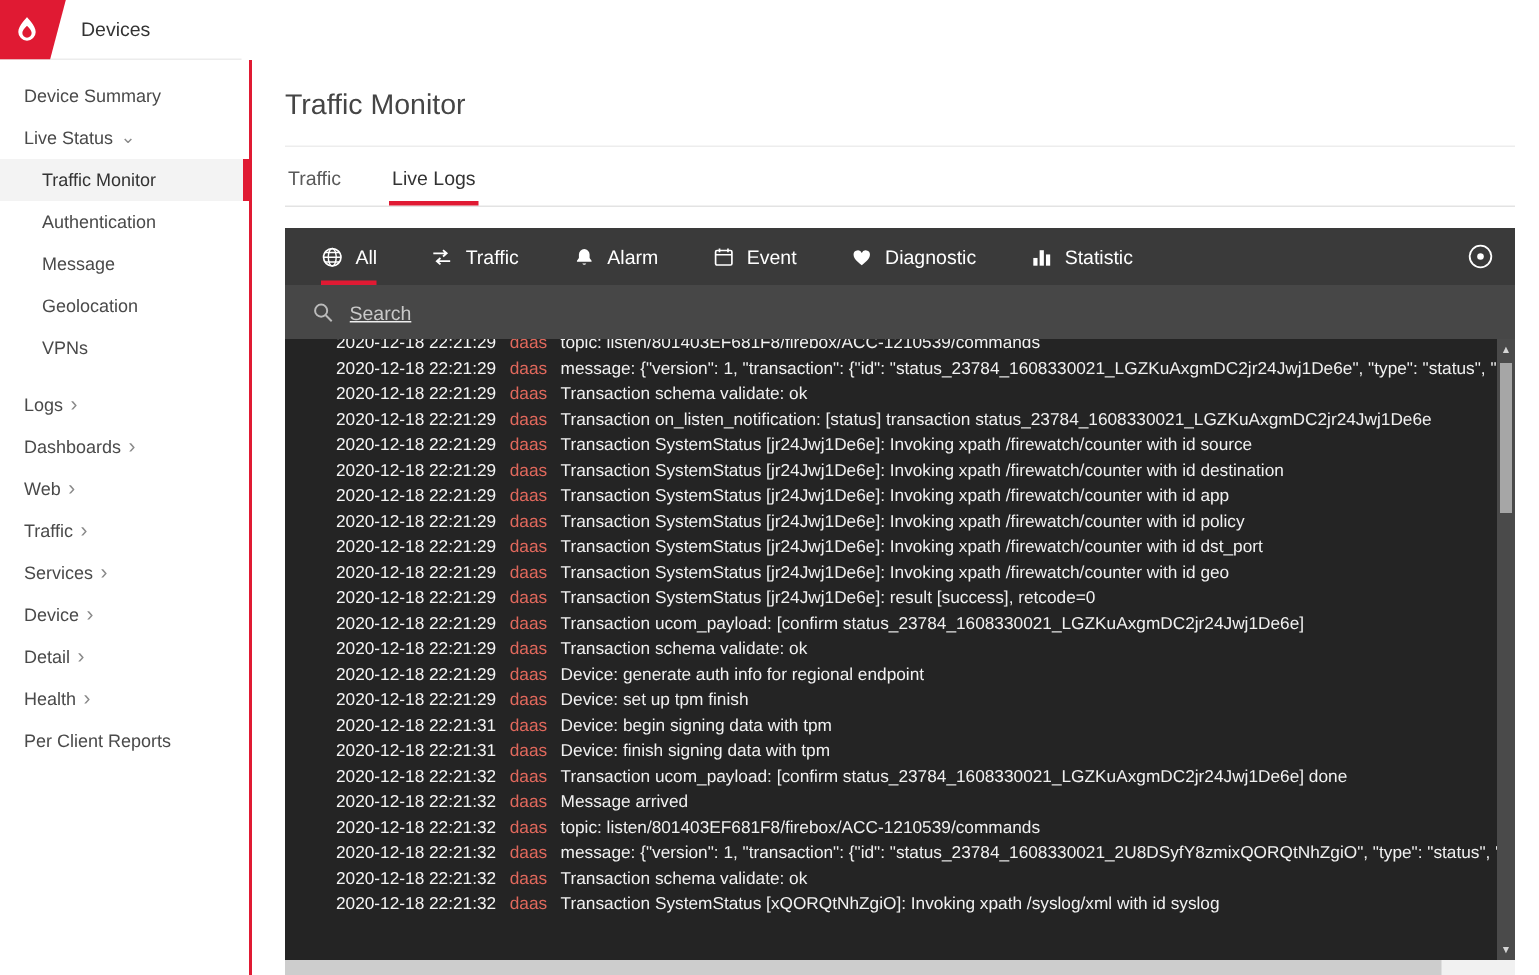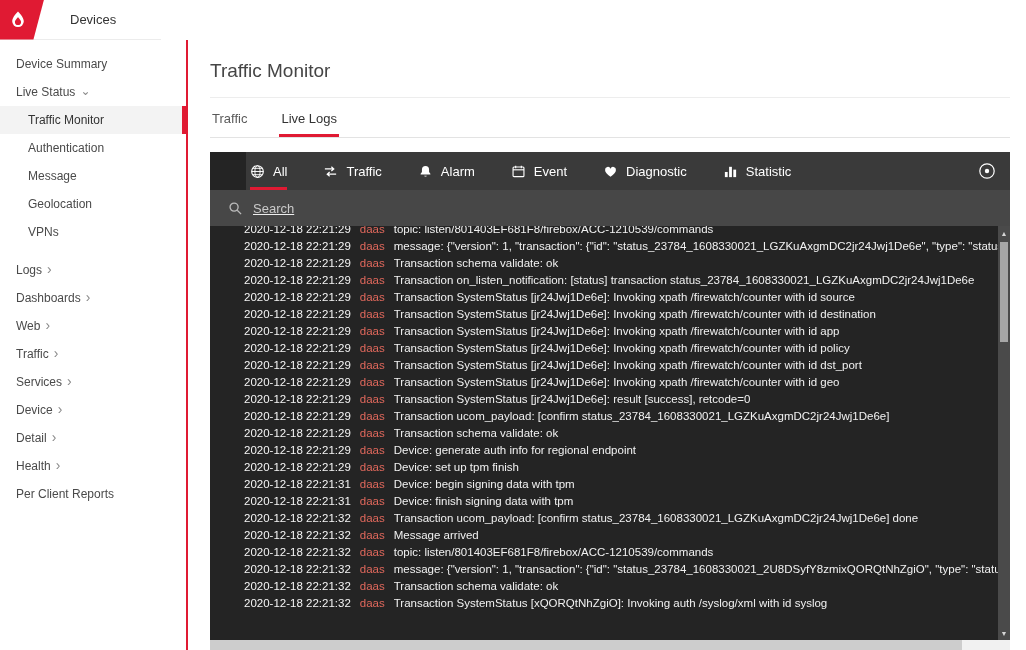--- a/index.html
+++ b/index.html
@@ -12,53 +12,53 @@
   *{box-sizing:border-box;margin:0;padding:0;}
   html,body{background:#fff;}
   body{font-family:"Liberation Sans", sans-serif;}
   button{background:none;border:0;font:inherit;color:inherit;padding:0;cursor:pointer;}
   input{border:0;outline:none;background:transparent;font:inherit;text-decoration:underline;}
 
   .app{width:1026px;height:650px;overflow:hidden;position:relative;background:#fff;outline:1px solid #c9c9c9;display:flex;flex-direction:column;}
 
   
   .topbar{height:40px;display:flex;flex-shrink:0;}
-  .brand-area{width:161px;background:#fff;display:flex;align-items:center;border-bottom:1px solid #ececec;flex-shrink:0;gap:16px;}
+  .brand-area{width:161px;background:#fff;display:flex;align-items:center;border-bottom:1px solid #ececec;flex-shrink:0;}
   .flame-box{width:44px;height:40px;background:var(--red);clip-path:polygon(0 0,100% 0,76% 100%,0 100%);display:flex;align-items:center;justify-content:flex-start;padding-left:8px;}
   .flame-box svg{width:20px;height:20px;}
   .brand-label{font-size:13px;color:#333;margin-left:10px;}
   .titlebar{flex:1;background:var(--header-gray);display:flex;align-items:center;color:#fff;padding:0 14px 0 22px;margin-top:48px;}
   .win-title{font-size:16px;font-weight:700;letter-spacing:.2px;}
   .live-status{margin-left:auto;display:flex;align-items:center;gap:7px;font-size:12.5px;color:#fff;text-decoration:none;cursor:pointer;}
   .live-status svg{width:14px;height:14px;}
 
   
   .layout{flex:1;display:flex;min-height:0;}
 
   
-  .sidebar{width:188px;background:#fff;border-right:2px solid var(--red);padding-top:10px;flex-shrink:0;}
+  .sidebar{width:168px;background:#fff;border-right:2px solid var(--red);padding-top:10px;flex-shrink:0;}
   .side-item{height:28px;display:flex;align-items:center;padding-left:16px;font-size:12px;color:#4a4a4a;cursor:pointer;position:relative;white-space:nowrap;}
   .side-item.child{padding-left:28px;}
   .side-item.gap{margin-top:10px;}
   .side-item.active{background:#f3f3f3;color:#333;box-shadow:inset -4px 0 0 var(--red);}
   .side-item .chev{display:none;color:#8a8a8a;font-size:12px;margin-left:5px;line-height:1;}
   .side-item.chev-down .chev.down{display:inline;margin-top:-3px;}
   .side-item.chev-right .chev.right{display:inline;font-size:14px;margin-top:-2px;}
 
   
   .content{flex:1;background:#fff;display:flex;flex-direction:column;min-width:0;}
   .title-row{margin:20px 16px 0 22px;padding-bottom:15px;border-bottom:1px solid #ededed;}
   .page-title{font-size:19px;font-weight:400;color:#454545;}
   .tabs-row{margin:0 16px 0 22px;display:flex;gap:30px;border-bottom:1px solid #e3e3e3;}
   .tab{padding:13px 2px 11px;font-size:13px;color:#5a5a5a;cursor:pointer;}
   .tab.active{color:#333;box-shadow:inset 0 -3px 0 var(--red);}
 
   
   .log-panel{margin:14px 16px 0 22px;height:488px;background:var(--log-bg);position:relative;overflow:hidden;flex-shrink:0;}
-  .log-toolbar{height:38px;background:var(--toolbar-dark);display:flex;align-items:stretch;padding-left:4px;gap:36px;margin-left:36px;}
+  .log-toolbar{height:38px;background:var(--toolbar-dark);display:flex;align-items:stretch;padding-left:24px;gap:36px;}
   .filter{display:flex;align-items:center;gap:8px;color:#fff;font-size:13px;}
   .filter svg{width:15px;height:15px;display:block;}
   .filter.active{box-shadow:inset 0 -3px 0 var(--red);}
   .toolbar-right{margin-left:auto;margin-right:14px;display:flex;align-items:center;}
   .toolbar-right svg{width:18px;height:18px;display:block;}
 
   .search-row{height:36px;background:var(--search-dark);display:flex;align-items:center;padding-left:18px;gap:10px;}
   .search-row svg{width:15px;height:15px;flex-shrink:0;}
   .search-input{color:#eee;font-size:13px;flex:1;}
   .search-input::placeholder{color:#c9c9c9;}
@@ -316,21 +316,21 @@
 
               <div class="log-row"><span class="t">2020-12-18 22:21:32</span><span class="s">daas</span><span class="m">Message arrived</span></div>
 
               <div class="log-row"><span class="t">2020-12-18 22:21:32</span><span class="s">daas</span><span class="m">topic: listen/801403EF681F8/firebox/ACC-1210539/commands</span></div>
 
               <div class="log-row"><span class="t">2020-12-18 22:21:32</span><span class="s">daas</span><span class="m">message: {"version": 1, "transaction": {"id": "status_23784_1608330021_2U8DSyfY8zmixQORQtNhZgiO", "type": "status", "commands":</span></div>
 
               <div class="log-row"><span class="t">2020-12-18 22:21:32</span><span class="s">daas</span><span class="m">Transaction schema validate: ok</span></div>
 
 
-              <div class="log-row"><span class="t">2020-12-18 22:21:32</span><span class="s">daas</span><span class="m">Transaction SystemStatus [xQORQtNhZgiO]: Invoking auth /syslog/xml with id syslog</span></div>
+              <div class="log-row"><span class="t">2020-12-18 22:21:32</span><span class="s">daas</span><span class="m">Transaction SystemStatus [xQORQtNhZgiO]: Invoking xpath /syslog/xml with id syslog</span></div>
             </div>
         </div>
 
         <div class="vscroll">
           <div class="vs-arrow up">▲</div>
           <div class="vs-thumb"></div>
           <div class="vs-arrow down">▼</div>
         </div>
 
       </section>

